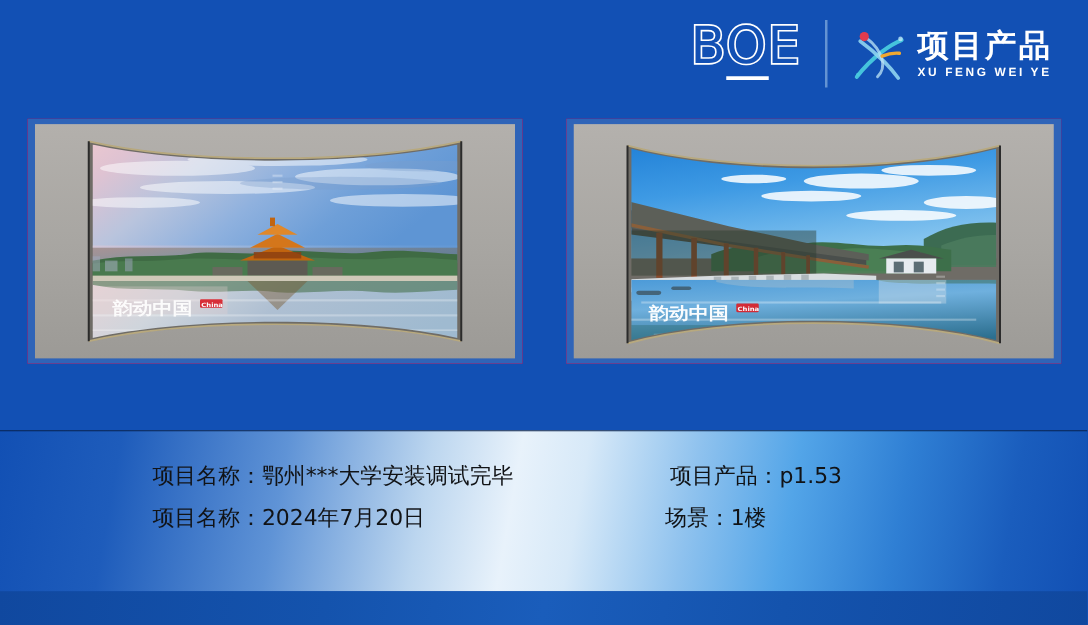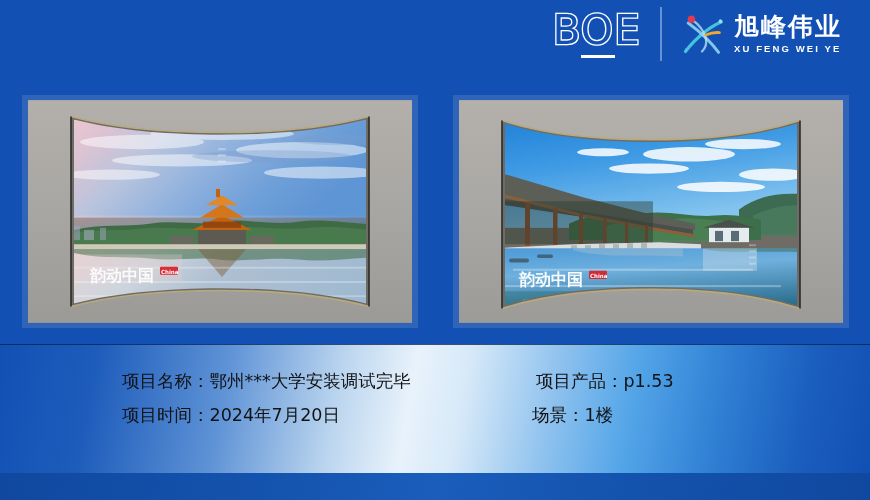--- a/index.html
+++ b/index.html
@@ -5,21 +5,21 @@
   html,body{margin:0;padding:0;}
   body{
     width:870px;height:500px;overflow:hidden;
     background:#1250b4;
     font-family:"DejaVu Sans","Liberation Sans",sans-serif;
   }
   #stage{position:relative;width:870px;height:500px;background:#1250b4;overflow:hidden;}
 
   
   .header{position:absolute;top:0;left:0;width:870px;height:92px;}
-  .logo-group{position:absolute;right:28px;top:4px;display:flex;align-items:center;height:60px;}
+  .logo-group{position:absolute;right:28px;top:16px;display:flex;align-items:flex-start;height:60px;}
 
   .boe-logo{position:relative;height:48px;display:flex;flex-direction:column;align-items:center;justify-content:center;}
   .boe-word{
     font-family:"DejaVu Sans","Liberation Sans",sans-serif;
     font-size:41px;font-weight:400;letter-spacing:1px;line-height:1;
     color:#1250b4;
     -webkit-text-stroke:2.6px #ffffff;
     paint-order:stroke fill;
   }
   .boe-underline{width:34px;height:4px;background:#ffffff;margin-top:4px;margin-left:2px;}
@@ -32,21 +32,21 @@
   .partner-cn{
     color:#ffffff;font-size:25px;font-weight:bold;letter-spacing:2px;line-height:1.05;
     font-family:"DejaVu Sans","Liberation Sans",sans-serif;
   }
   .partner-en{
     color:#ffffff;font-size:9.5px;font-weight:bold;letter-spacing:2.1px;line-height:1;margin-top:4px;
     font-family:Liberation Sans, sans-serif;
   }
 
   
-  .photo{position:absolute;top:95px;height:233px;overflow:hidden;background:#be185d;text-decoration:underline;}
+  .photo{position:absolute;top:95px;height:196px;overflow:hidden;background:#be185d;text-decoration:underline;}
   .photo-left{left:22px;width:396px;}
   .photo-right{left:453px;width:396px;}
   .photo svg{display:block;width:100%;height:100%;}
 
   
   .info-panel{
     position:absolute;left:0;top:344px;width:870px;height:129px;
     background:linear-gradient(100deg,
       #1250b4 0%,
       #1e5cbb 11%,
@@ -95,21 +95,21 @@
         <svg class="partner-mark" viewBox="0 0 100 100">
           <path d="M14 88 C26 72 40 58 58 44 C70 35 82 28 92 24" stroke="#49c9de" stroke-width="7" fill="none" stroke-linecap="round" opacity="0.95"></path>
           <path d="M20 26 C34 36 48 48 62 62 C72 72 80 82 86 90" stroke="#8fd4f0" stroke-width="6.5" fill="none" stroke-linecap="round" opacity="0.9"></path>
           <path d="M30 20 C44 30 54 44 58 58 C61 70 58 80 50 88" stroke="#bfe6f7" stroke-width="5" fill="none" stroke-linecap="round" opacity="0.75"></path>
           <path d="M58 52 C68 48 78 46 88 47" stroke="#f0a830" stroke-width="6" fill="none" stroke-linecap="round"></path>
           <circle cx="27" cy="18" r="8" fill="#e03b4e"></circle>
           <circle cx="90" cy="22" r="4" fill="#bfe6f7" opacity="0.8"></circle>
           <circle cx="16" cy="84" r="3.2" fill="#49c9de" opacity="0.85"></circle>
         </svg>
         <div class="partner-text">
-          <div class="partner-cn">旭峰伟业</div>
+          <div class="partner-cn">项目产品</div>
           <div class="partner-en">XU FENG WEI YE</div>
         </div>
       </div>
 
     </div>
   </div>
 
   <div class="photo photo-left">
     <svg viewBox="0 0 396 228" preserveAspectRatio="none">
       <defs>
@@ -331,21 +331,21 @@
       <path d="M49 25 C129 50 267 50 347 25" stroke="#b8a97e" stroke-width="1.6" fill="none"></path>
       <path d="M49 209 C129 184 267 184 347 209" stroke="#b8a97e" stroke-width="1.6" fill="none"></path>
       <path d="M49 25 L49 209" stroke="#2b2b2b" stroke-width="1.6" fill="none"></path>
       <path d="M347 25 L347 209" stroke="#2b2b2b" stroke-width="1.6" fill="none"></path>
     </svg>
   </div>
 
   <div class="info-panel">
     <div class="info-grid">
       <div class="info-row r1">项目名称：鄂州***大学安装调试完毕</div>
-      <div class="info-row r2">项目时间：2024年7月20日</div>
+      <div class="info-row r2">项目名称：2024年7月20日</div>
       <div class="info-row r3">项目产品：p1.53</div>
       <div class="info-row r4">场景：1楼</div>
     </div>
   </div>
 
   <div class="bottom-strip"></div>
 
 </div>
 
 </body></html>

